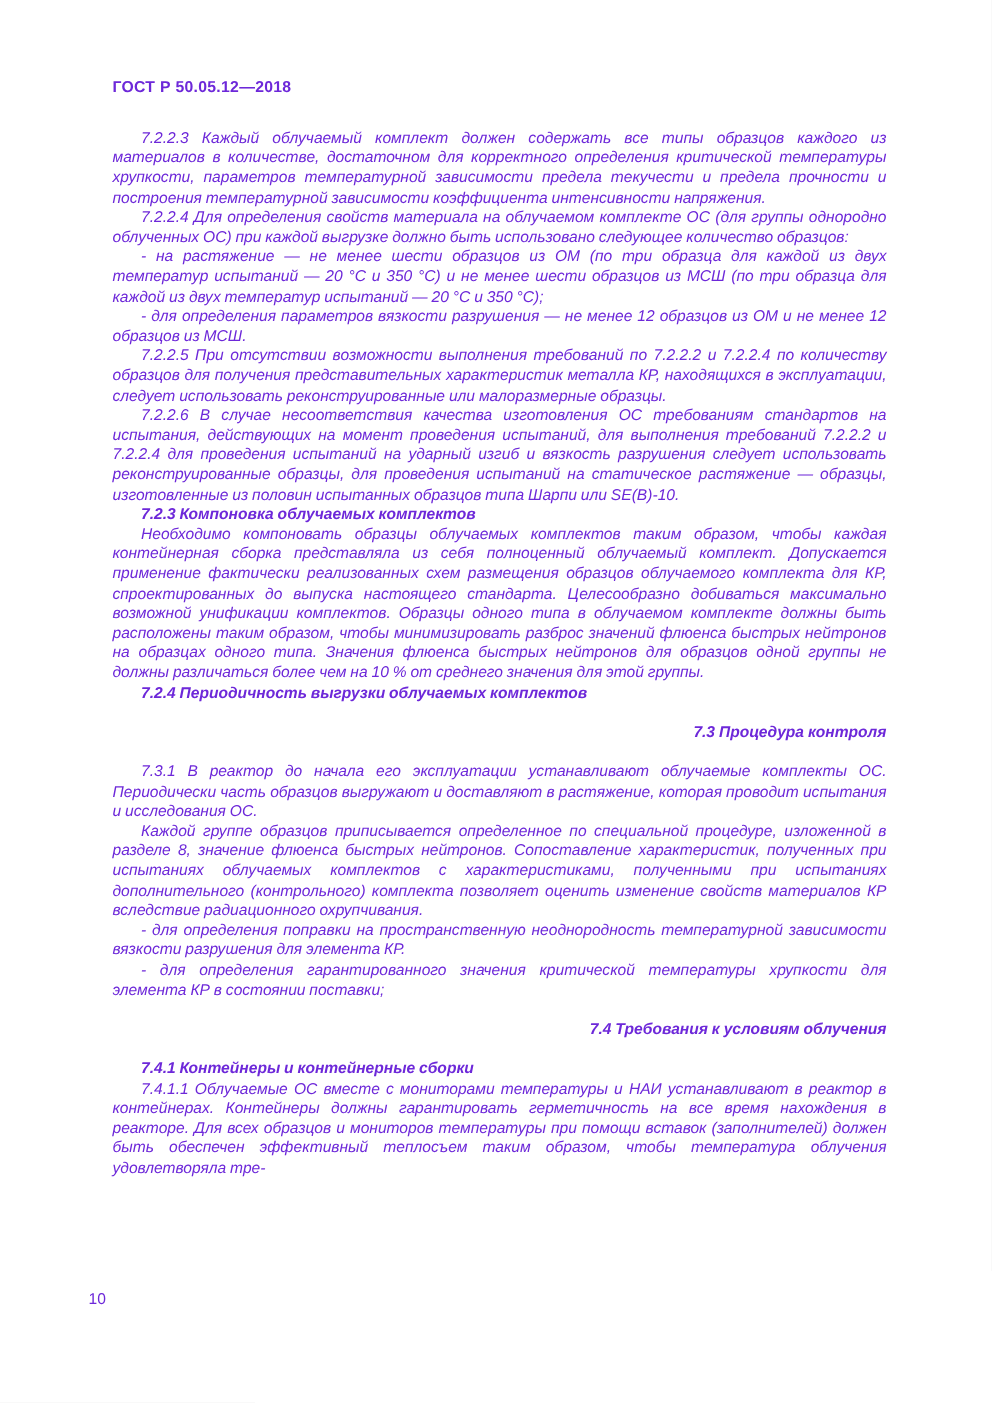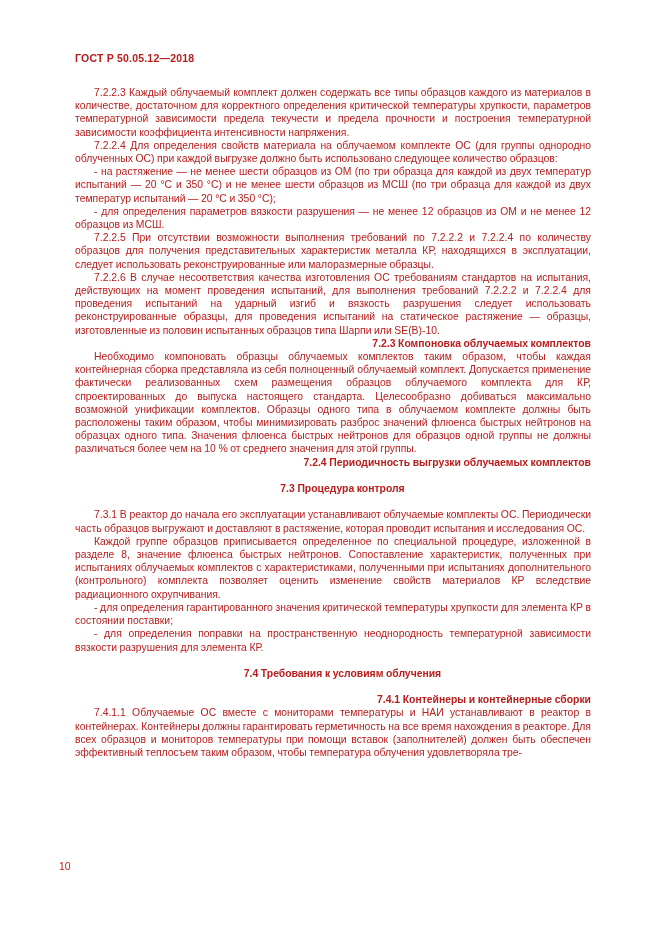--- a/index.html
+++ b/index.html
@@ -5,21 +5,21 @@
   html, body { margin: 0; padding: 0; }
   body {
     width: 661px; height: 935px;
     background: #e8e8e8;
     font-family: "Liberation Sans", "DejaVu Sans", sans-serif;
   }
   .page {
     position: relative;
     width: 661px; height: 935px;
     background: #ffffff;
-    color: #b91c1c;
+    color: #6d28d9;
     overflow: hidden;
   }
   .running-header {
     position: absolute;
     top: 52px; left: 75px;
     font-size: 10.5px;
     font-weight: bold;
     letter-spacing: 0.2px;
   }
   .content {
@@ -27,29 +27,30 @@
     top: 86px; left: 75px;
     width: 516px;
   }
   .para {
     margin: 0;
     font-size: 10.4px;
     line-height: 13.2px;
     text-align: justify;
     text-indent: 19px;
     word-spacing: -0.3px;
+    font-style: italic;
   }
   .para.h2 {
     font-weight: bold;
-    text-align: center;
+    text-align: right;
     margin: 13.2px 0;
   }
   .para.h4 {
     font-weight: bold;
-    text-align: right;
+    text-align: left;
   }
   .page-number {
     position: absolute;
     top: 861px; left: 59px;
     font-size: 10.4px;
   }
 </style>
 </head>
 <body>
 
@@ -62,21 +63,21 @@
       <p class="para list">- на растяжение — не менее шести образцов из ОМ (по три образца для каждой из двух температур испытаний — 20 °С и 350 °С) и не менее шести образцов из МСШ (по три образца для каждой из двух температур испытаний — 20 °С и 350 °С);</p>
       <p class="para list">- для определения параметров вязкости разрушения — не менее 12 образцов из ОМ и не менее 12 образцов из МСШ.</p>
       <p class="para body">7.2.2.5 При отсутствии возможности выполнения требований по 7.2.2.2 и 7.2.2.4 по количеству образцов для получения представительных характеристик металла КР, находящихся в эксплуатации, следует использовать реконструированные или малоразмерные образцы.</p>
       <p class="para body">7.2.2.6 В случае несоответствия качества изготовления ОС требованиям стандартов на испытания, действующих на момент проведения испытаний, для выполнения требований 7.2.2.2 и 7.2.2.4 для проведения испытаний на ударный изгиб и вязкость разрушения следует использовать реконструированные образцы, для проведения испытаний на статическое растяжение — образцы, изготовленные из половин испытанных образцов типа Шарпи или SE(B)-10.</p>
       <p class="para h4">7.2.3 Компоновка облучаемых комплектов</p>
       <p class="para body">Необходимо компоновать образцы облучаемых комплектов таким образом, чтобы каждая контейнерная сборка представляла из себя полноценный облучаемый комплект. Допускается применение фактически реализованных схем размещения образцов облучаемого комплекта для КР, спроектированных до выпуска настоящего стандарта. Целесообразно добиваться максимально возможной унификации комплектов. Образцы одного типа в облучаемом комплекте должны быть расположены таким образом, чтобы минимизировать разброс значений флюенса быстрых нейтронов на образцах одного типа. Значения флюенса быстрых нейтронов для образцов одной группы не должны различаться более чем на 10 % от среднего значения для этой группы.</p>
       <p class="para h4">7.2.4 Периодичность выгрузки облучаемых комплектов</p>
       <p class="para h2">7.3 Процедура контроля</p>
       <p class="para body">7.3.1 В реактор до начала его эксплуатации устанавливают облучаемые комплекты ОС. Периодически часть образцов выгружают и доставляют в растяжение, которая проводит испытания и исследования ОС.</p>
       <p class="para body">Каждой группе образцов приписывается определенное по специальной процедуре, изложенной в разделе 8, значение флюенса быстрых нейтронов. Сопоставление характеристик, полученных при испытаниях облучаемых комплектов с характеристиками, полученными при испытаниях дополнительного (контрольного) комплекта позволяет оценить изменение свойств материалов КР вследствие радиационного охрупчивания.</p>
+      <p class="para list">- для определения поправки на пространственную неоднородность температурной зависимости вязкости разрушения для элемента КР.</p>
       <p class="para list">- для определения гарантированного значения критической температуры хрупкости для элемента КР в состоянии поставки;</p>
-      <p class="para list">- для определения поправки на пространственную неоднородность температурной зависимости вязкости разрушения для элемента КР.</p>
       <p class="para h2">7.4 Требования к условиям облучения</p>
       <p class="para h4">7.4.1 Контейнеры и контейнерные сборки</p>
       <p class="para body">7.4.1.1 Облучаемые ОС вместе с мониторами температуры и НАИ устанавливают в реактор в контейнерах. Контейнеры должны гарантировать герметичность на все время нахождения в реакторе. Для всех образцов и мониторов температуры при помощи вставок (заполнителей) должен быть обеспечен эффективный теплосъем таким образом, чтобы температура облучения удовлетворяла тре-</p>
     </div>
 
   <div class="page-number">10</div>
 </div>
 
 </body></html>

